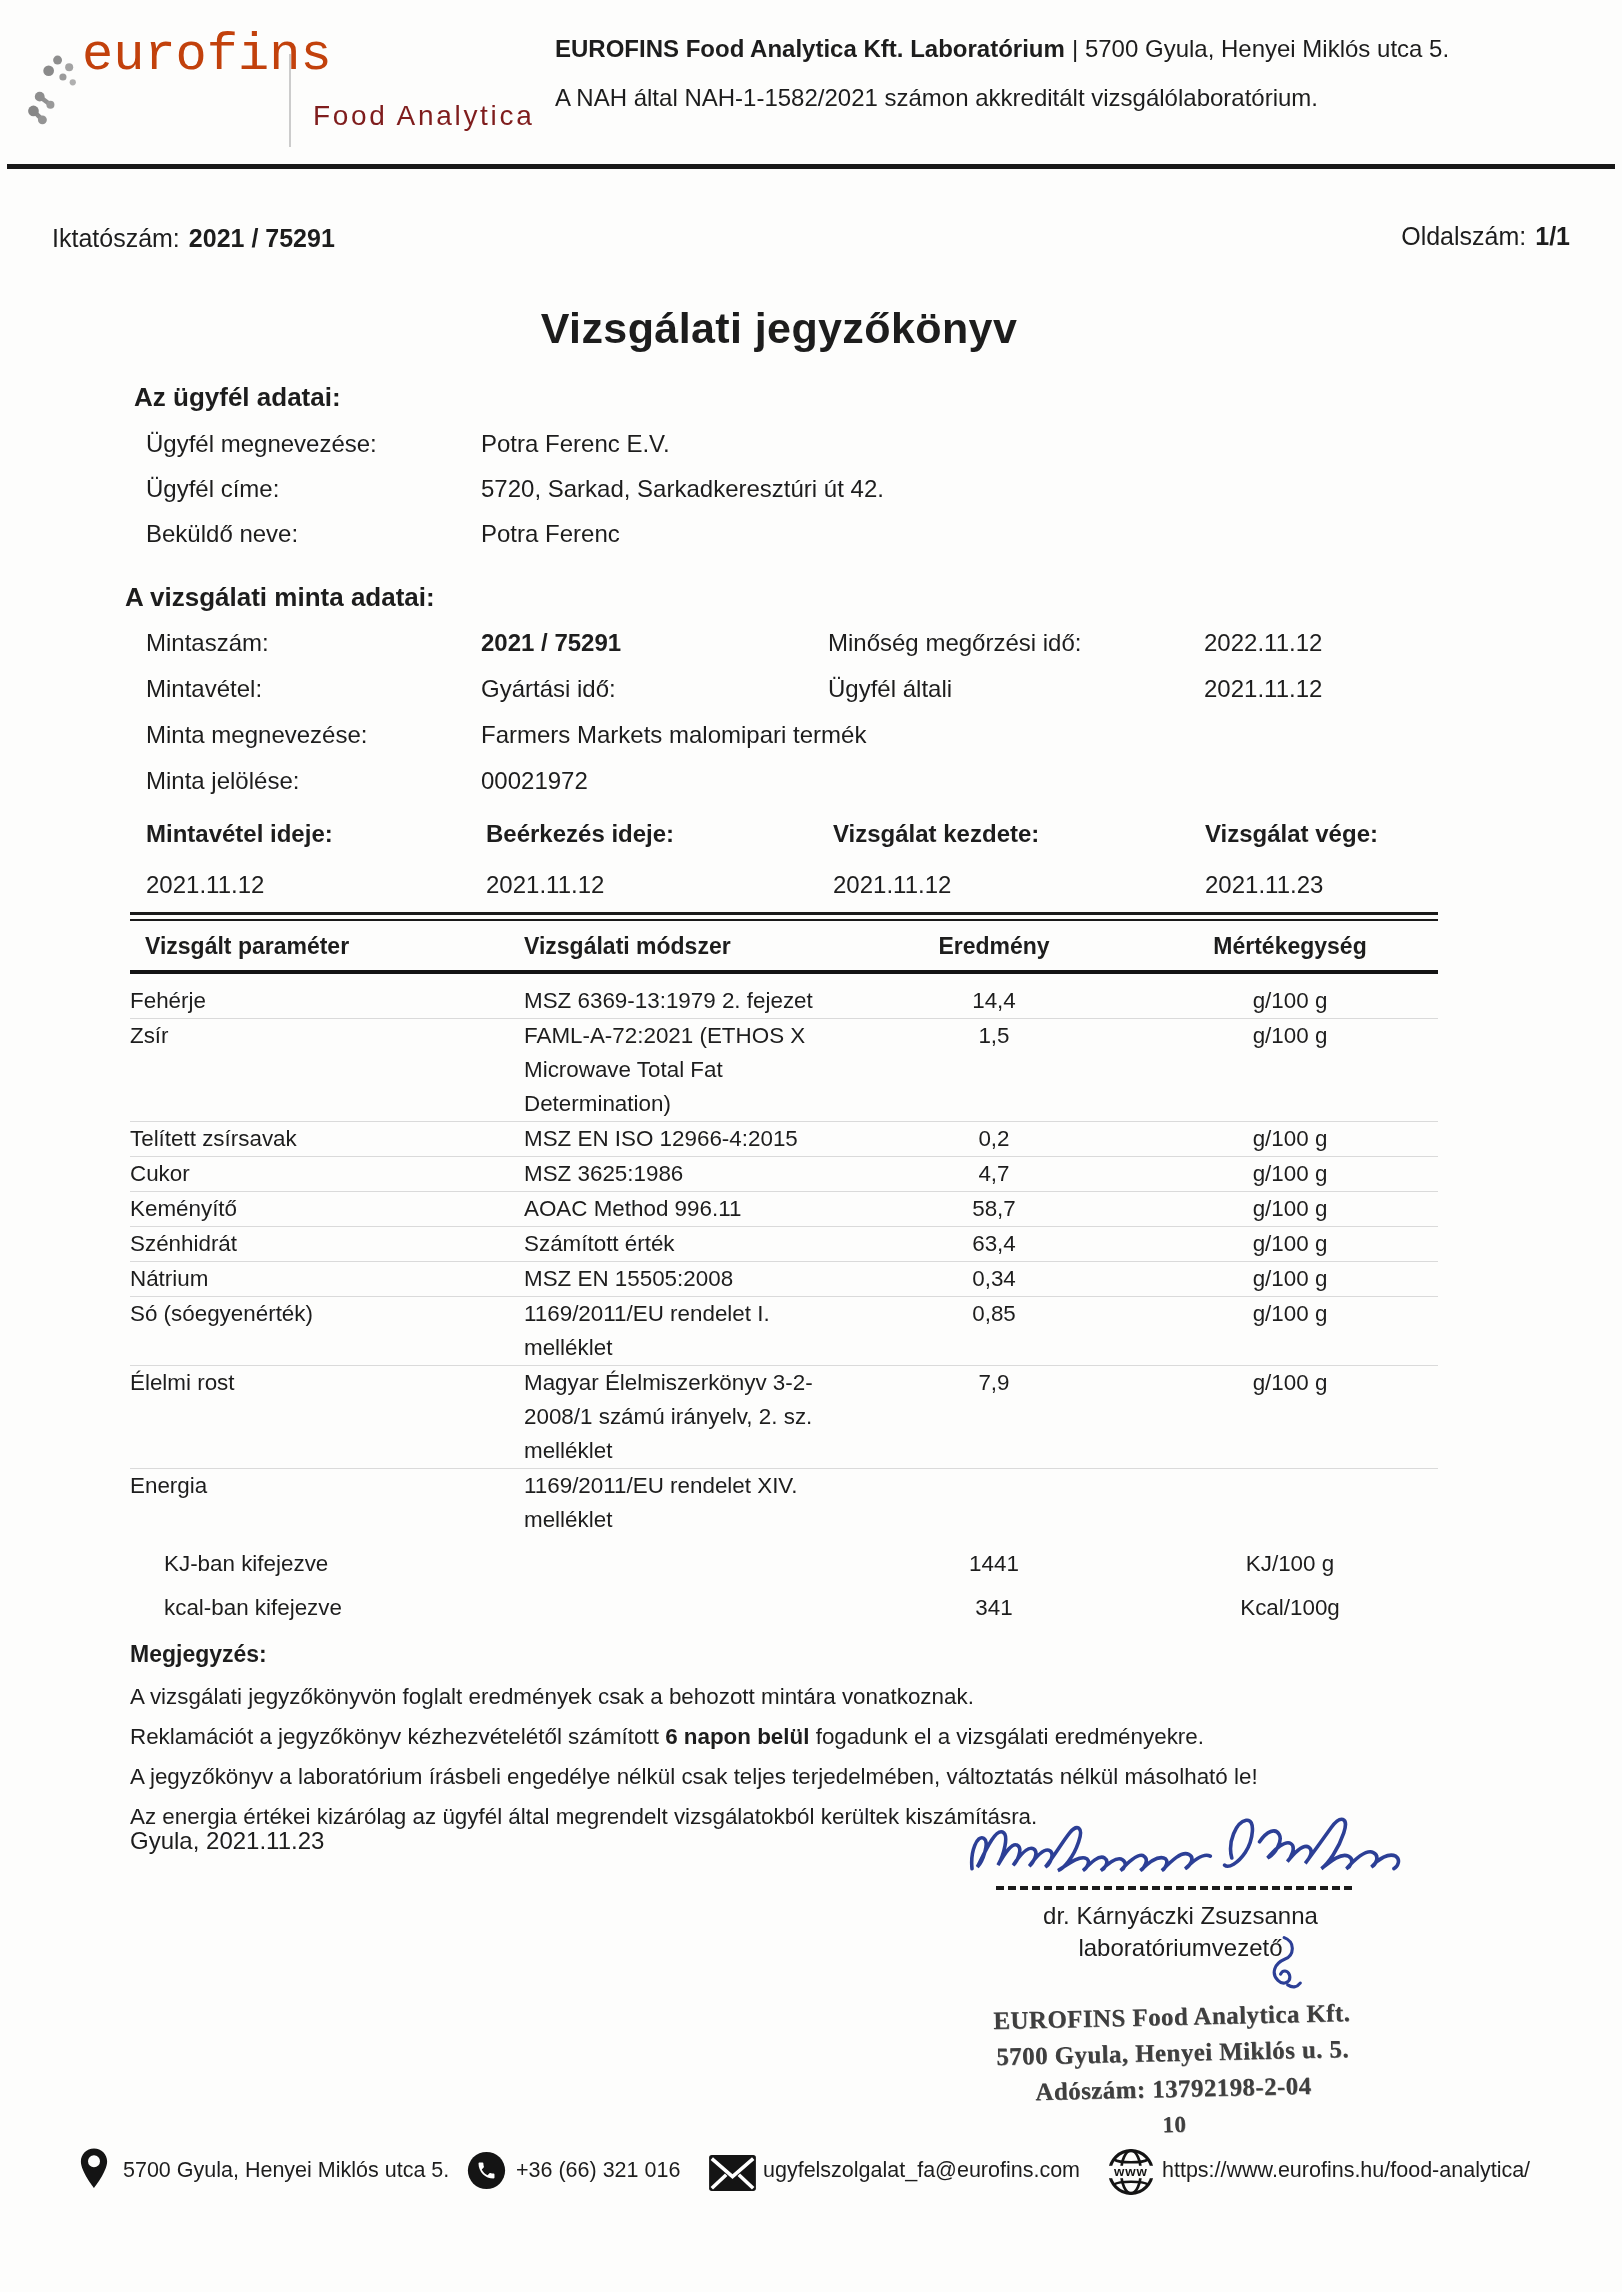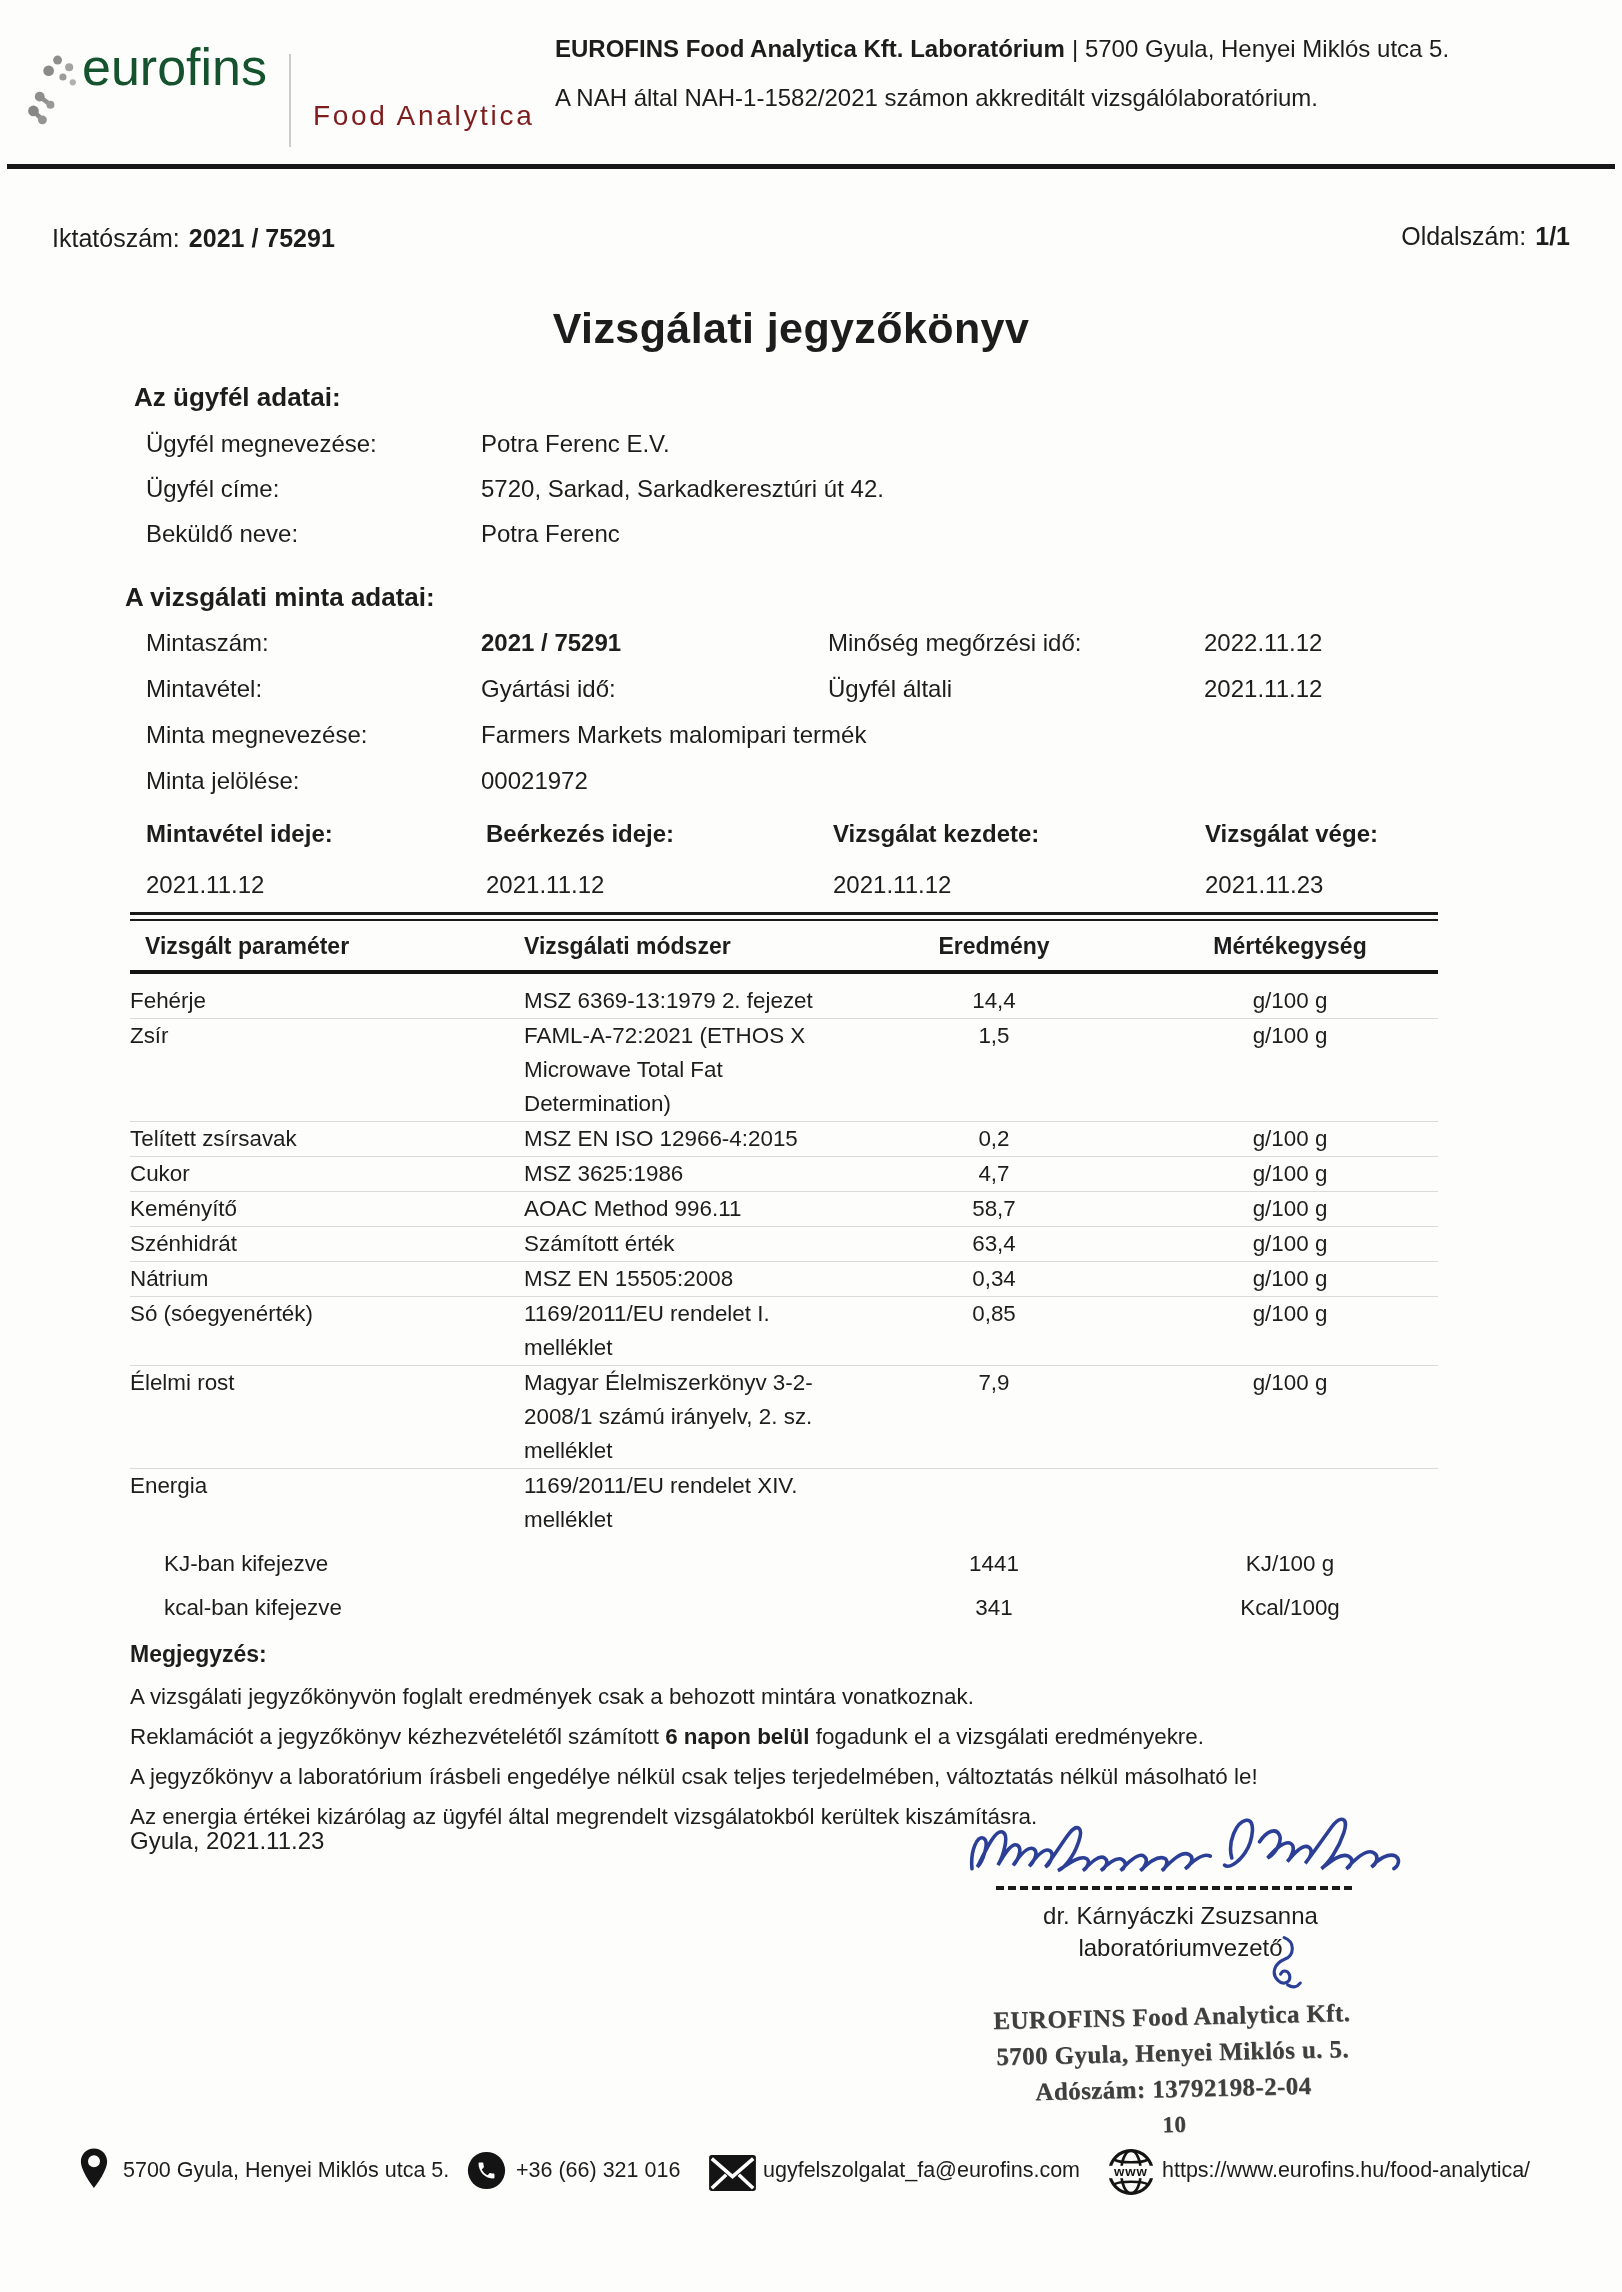--- a/index.html
+++ b/index.html
@@ -1,36 +1,36 @@
 <!DOCTYPE html>
 <html style="font-size:14.3px"><head>
 <meta charset="utf-8">
 <style>
   html,body{margin:0;padding:0;background:#9a9a9a;}
   .page{position:relative;width:1623px;height:2293px;background:#fdfdfc;overflow:hidden;
         font-family:"Liberation Sans","DejaVu Sans",sans-serif;color:#1d1d1d;margin:0 auto;}
   .abs{position:absolute;}
 
   
-  .logo-word{left:82px;top:37px;font-size:52px;color:#14532d;letter-spacing:0px;}
+  .logo-word{left:82px;top:26px;font-size:52px;color:#c2410c;letter-spacing:0px;font-family:Liberation Mono, monospace;}
   .logo-divider{left:289px;top:54px;width:1.8px;height:93px;background:#cccccc;}
   .logo-sub{left:313px;top:100px;font-size:28px;color:#7f1d1d;letter-spacing:2.7px;}
   .org-block{left:555px;top:36px;font-size:24px;line-height:25px;}
   .org-line2{margin-top:24px;}
   .org-name{font-weight:bold;}
   .org-rest{margin-left:7.2px;}
   .top-rule{left:7.2px;top:164px;width:1608px;height:4.5px;background:#181818;}
 
   
   .meta-left{left:52px;top:224px;font-size:25px;}
   .meta-right{top:222px;right:53px;font-size:25px;}
   .meta-val{font-weight:bold;margin-left:9px;}
 
   
-  .doc-title{left:0;top:304px;width:1558px;text-align:center;font-size:43px;font-weight:bold;letter-spacing:0.4px;margin-left:12px;}
+  .doc-title{left:0;top:304px;width:1558px;text-align:center;font-size:43px;font-weight:bold;letter-spacing:0.4px;}
 
   
   .sec-h{font-size:26px;font-weight:bold;}
   .client-h{left:134px;top:382px;}
   .client-grid{left:146px;top:421px;display:grid;grid-template-columns:335px 1fr;font-size:24px;}
   .client-grid > div{height:45px;display:flex;align-items:center;}
   .sample-h{left:125px;top:582px;}
   .sample-grid{left:146px;top:620px;display:grid;grid-template-columns:335px 347px 376px 1fr;font-size:24px;width:1397px;}
   .sample-grid > div{height:46px;display:flex;align-items:center;}
   .span-right{grid-column:2 / 5;}

